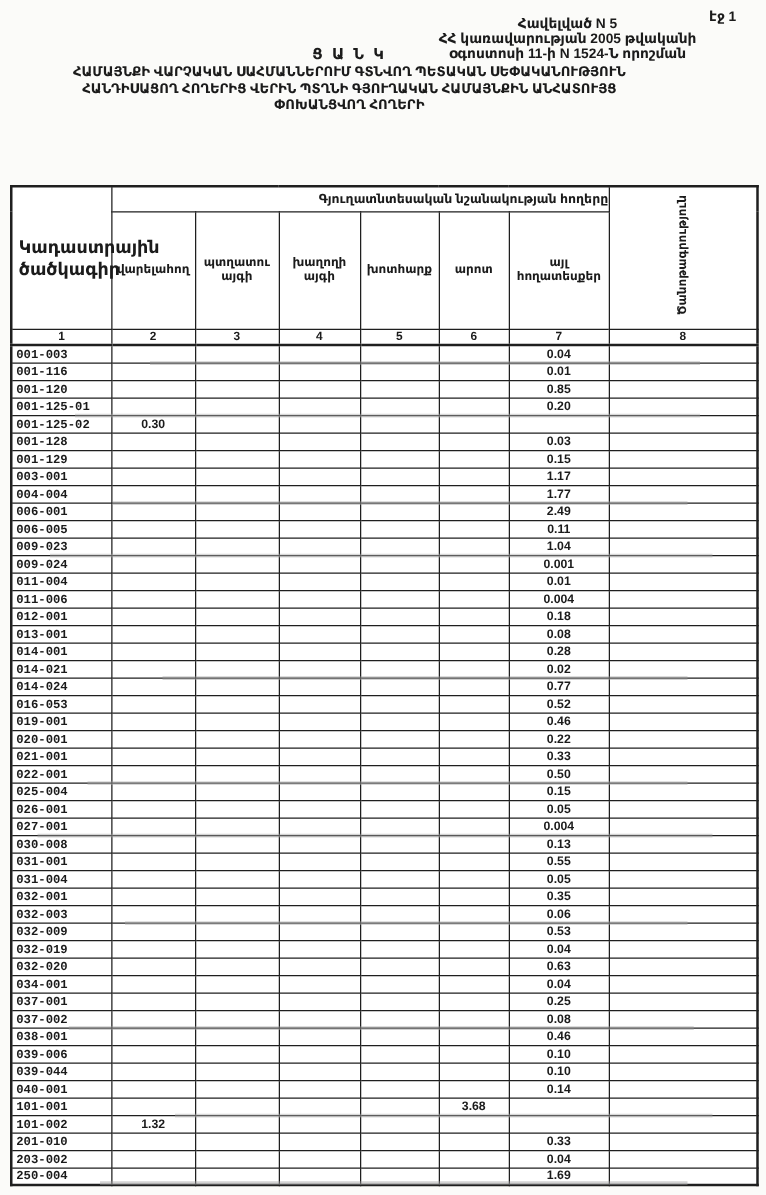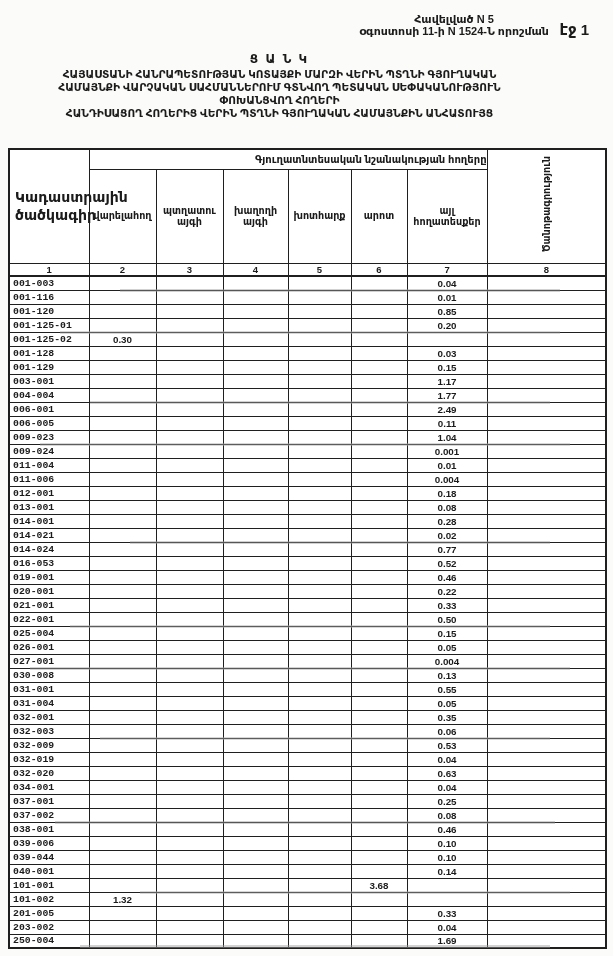--- a/index.html
+++ b/index.html
@@ -5,29 +5,29 @@
   * { box-sizing: border-box; margin: 0; padding: 0; }
   html, body { width: 613px; background: #fbfbf9; }
   body {
     position: relative;
     width: 613px; height: 956px;
     font-family: "Liberation Sans", "DejaVu Sans", sans-serif;
     color: #1b1b1b;
     overflow: hidden;
   }
   .page-num {
-    position: absolute; top: 21px; right: 24px;
-    font-size: 15px; font-weight: 700;
+    position: absolute; top: 7px; right: 24px;
+    font-size: 11px; font-weight: 700;
   }
   .appendix {
     position: absolute; top: 14px; left: 311px; width: 286px;
     text-align: center; font-size: 11px; font-weight: 700; line-height: 1.08;
   }
   .doc-title-block {
-    position: absolute; top: 52px; left: 0; width: 559px;
+    position: absolute; top: 36px; left: 0; width: 559px;
     text-align: center; font-weight: 700;
   }
   .doc-title-block .list-word { font-size: 12px; letter-spacing: 2px; margin-bottom: 2px; }
   .doc-title-block .title-line { font-size: 10.6px; line-height: 1.22; }
   table {
     position: absolute; top: 148px; left: 8px;
     border-collapse: collapse; table-layout: fixed;
     width: 597px;
     background: #fff;
   }
@@ -65,29 +65,29 @@
       linear-gradient(#a0a0a0,#a0a0a0) 80px 945px / 470px 3px no-repeat;
   }
 </style>
 </head>
 <body>
 
 <div class="page-num">էջ 1</div>
 
 <div class="appendix">
   <div>Հավելված N 5</div>
+  <div>ՀՀ կառավարության 2005 թվականի</div>
   <div>օգոստոսի 11-ի N 1524-Ն որոշման</div>
 </div>
 
 <div class="doc-title-block">
   <div class="list-word">Ց Ա Ն Կ</div>
-  <div class="title-line">ՀԱՅԱՍՏԱՆԻ ՀԱՆՐԱՊԵՏՈՒԹՅԱՆ  ԿՈՏԱՅՔԻ ՄԱՐԶԻ ՎԵՐԻՆ ՊՏՂՆԻ ԳՅՈՒՂԱԿԱՆ</div>
   <div class="title-line">ՀԱՄԱՅՆՔԻ ՎԱՐՉԱԿԱՆ ՍԱՀՄԱՆՆԵՐՈՒՄ  ԳՏՆՎՈՂ  ՊԵՏԱԿԱՆ ՍԵՓԱԿԱՆՈՒԹՅՈՒՆ</div>
+  <div class="title-line">ՀԱՆԴԻՍԱՑՈՂ ՀՈՂԵՐԻՑ  ՎԵՐԻՆ ՊՏՂՆԻ ԳՅՈՒՂԱԿԱՆ ՀԱՄԱՅՆՔԻՆ ԱՆՀԱՏՈՒՅՑ</div>
   <div class="title-line">ՓՈԽԱՆՑՎՈՂ  ՀՈՂԵՐԻ</div>
-  <div class="title-line">ՀԱՆԴԻՍԱՑՈՂ ՀՈՂԵՐԻՑ  ՎԵՐԻՆ ՊՏՂՆԻ ԳՅՈՒՂԱԿԱՆ ՀԱՄԱՅՆՔԻՆ ԱՆՀԱՏՈՒՅՑ</div>
 </div>
 
 <table>
   <colgroup>
     <col style="width:80px">
       <col style="width:67px">
       <col style="width:67px">
       <col style="width:65px">
     <col style="width:63px">
       <col style="width:56px">
@@ -566,21 +566,21 @@
         <td class="code-cell">101-002</td>
         <td class="val-cell">1.32</td>
         <td class="val-cell"></td>
         <td class="val-cell"></td>
         <td class="val-cell"></td>
         <td class="val-cell"></td>
         <td class="val-cell"></td>
         <td class="note-cell"></td>
       </tr>
       <tr>
-        <td class="code-cell">201-005</td>
+        <td class="code-cell">201-010</td>
         <td class="val-cell"></td>
         <td class="val-cell"></td>
         <td class="val-cell"></td>
         <td class="val-cell"></td>
         <td class="val-cell"></td>
         <td class="val-cell">0.33</td>
         <td class="note-cell"></td>
       </tr>
       <tr>
         <td class="code-cell">203-002</td>

